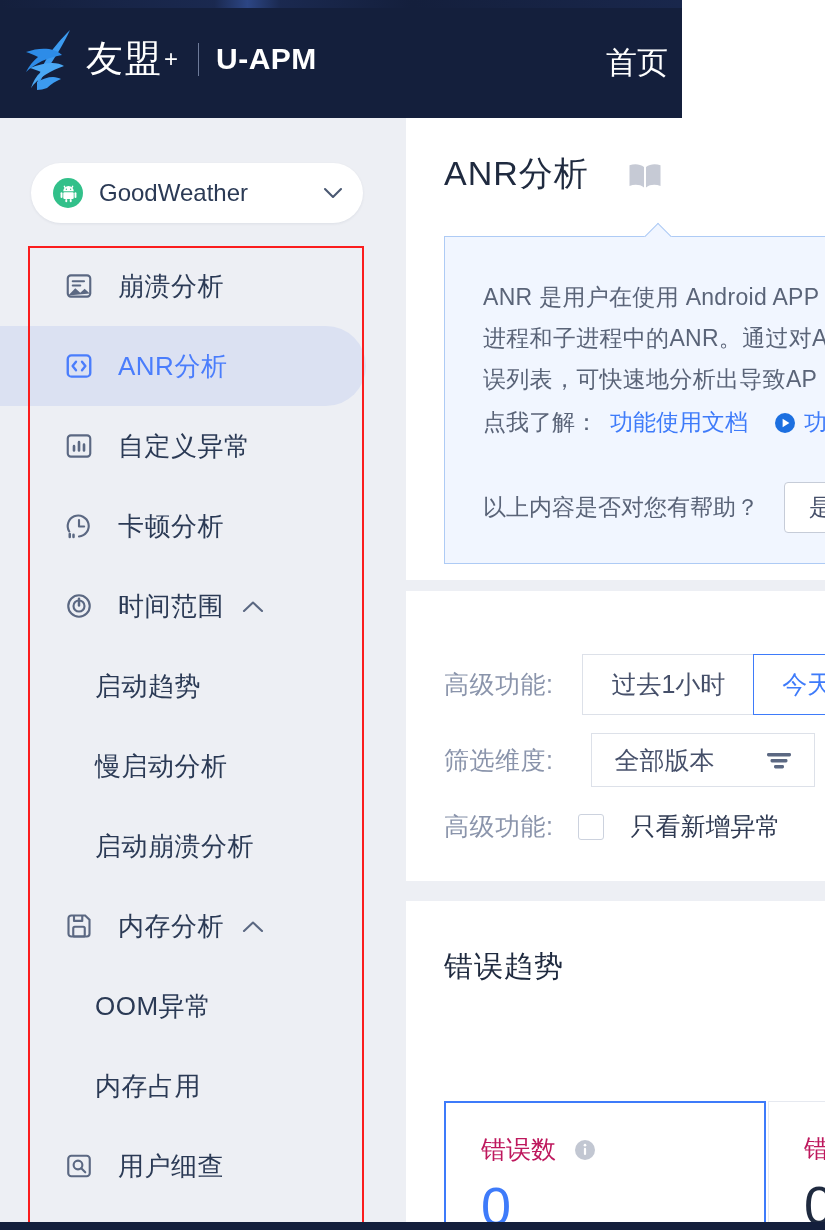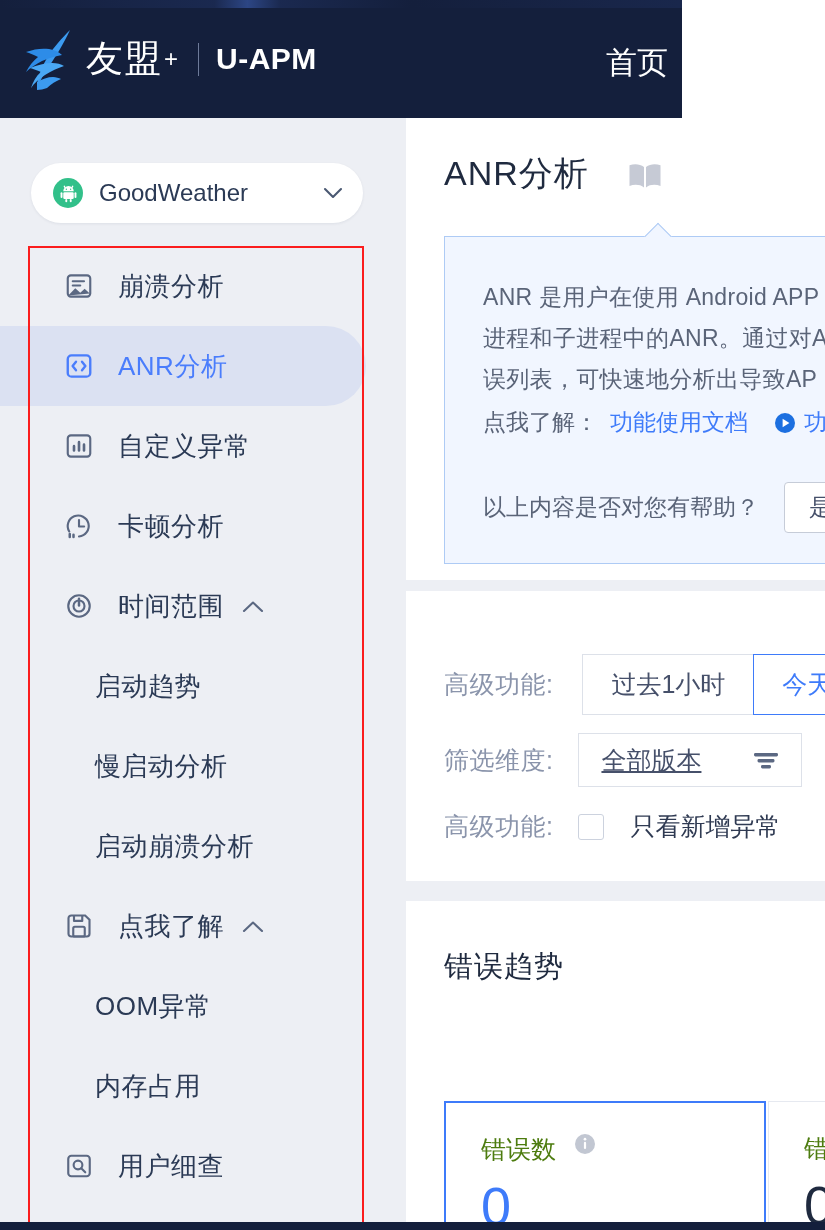--- a/index.html
+++ b/index.html
@@ -389,24 +389,24 @@
   }
   .stat-card.second {
     left: 362px;
     width: 200px;
     border: 1px solid #e6e9f0;
   }
   .stat-label {
     position: absolute;
     left: 35px; top: 30px;
     font-size: 25px;
-    color: #4d7c0f;
-    white-space: nowrap;
-    display: flex;
-    align-items: flex-start;
+    color: #be185d;
+    white-space: nowrap;
+    display: flex;
+    align-items: center;
   }
   .info-dot {
     width: 22px; height: 22px;
     margin-left: 18px;
     flex: 0 0 auto;
   }
   .stat-value {
     position: absolute;
     left: 35px; top: 76px;
     font-size: 54px;
@@ -548,21 +548,21 @@
     </div>
 
     <div class="menu-item">
       <span class="mi-icon">
         <svg width="30" height="30" viewBox="0 0 24 24" fill="none" stroke="#5b6882" stroke-width="1.7">
           <path d="M3.6 5.8 a2.2 2.2 0 0 1 2.2-2.2 h11.1 L20.4 6.9 v11.3 a2.2 2.2 0 0 1 -2.2 2.2 H5.8 a2.2 2.2 0 0 1 -2.2-2.2 z"></path>
           <path d="M8 3.8 v4.1 h6.6 v-4.1" stroke-linejoin="round"></path>
           <rect x="7.4" y="12.6" width="9.2" height="7.8" rx="1.2"></rect>
         </svg>
       </span>
-      <span class="mi-label">点我了解</span>
+      <span class="mi-label">内存分析</span>
       <svg class="mi-caret" viewBox="0 0 22 13">
         <path d="M2 11 L11 2.5 L20 11" stroke="#5b6882" stroke-width="2.1" fill="none" stroke-linecap="round" stroke-linejoin="round"></path>
       </svg>
     </div>
 
     <div class="menu-sub">
       <span class="ms-label">OOM异常</span>
     </div>
     <div class="menu-sub">
       <span class="ms-label">内存占用</span>
@@ -615,21 +615,21 @@
   <div class="panel-filter">
 
     <div class="filter-row" style="left:38px; top:63px;">
       <span class="filter-label">高级功能:</span>
       <span class="seg" style="margin-left:29px;">过去1小时</span>
       <span class="seg sel">今天</span>
     </div>
 
     <div class="filter-row" style="left:38px; top:142px;">
       <span class="filter-label">筛选维度:</span>
-      <span class="select-box" style="margin-left:25px;text-decoration:underline;">
+      <span class="select-box" style="margin-left:38px;">
         <span>全部版本</span>
         <svg class="filter-icon" viewBox="0 0 26 20">
           <rect x="1" y="3" width="24" height="3.4" rx="1.4" fill="#5b6882"></rect>
           <rect x="4.5" y="9" width="17" height="3.4" rx="1.4" fill="#5b6882"></rect>
           <rect x="8" y="15" width="10" height="3.4" rx="1.4" fill="#5b6882"></rect>
         </svg>
       </span>
     </div>
 
     <div class="filter-row" style="left:38px; top:219px;">

